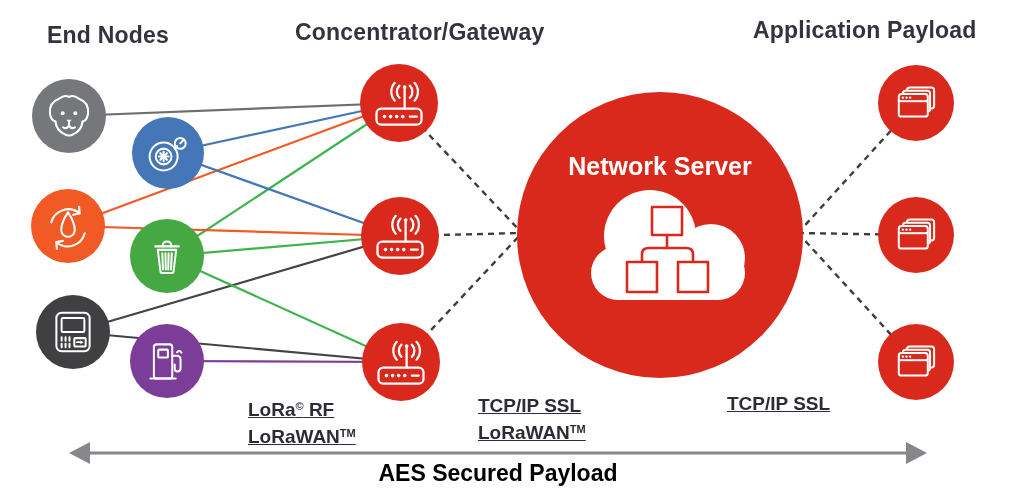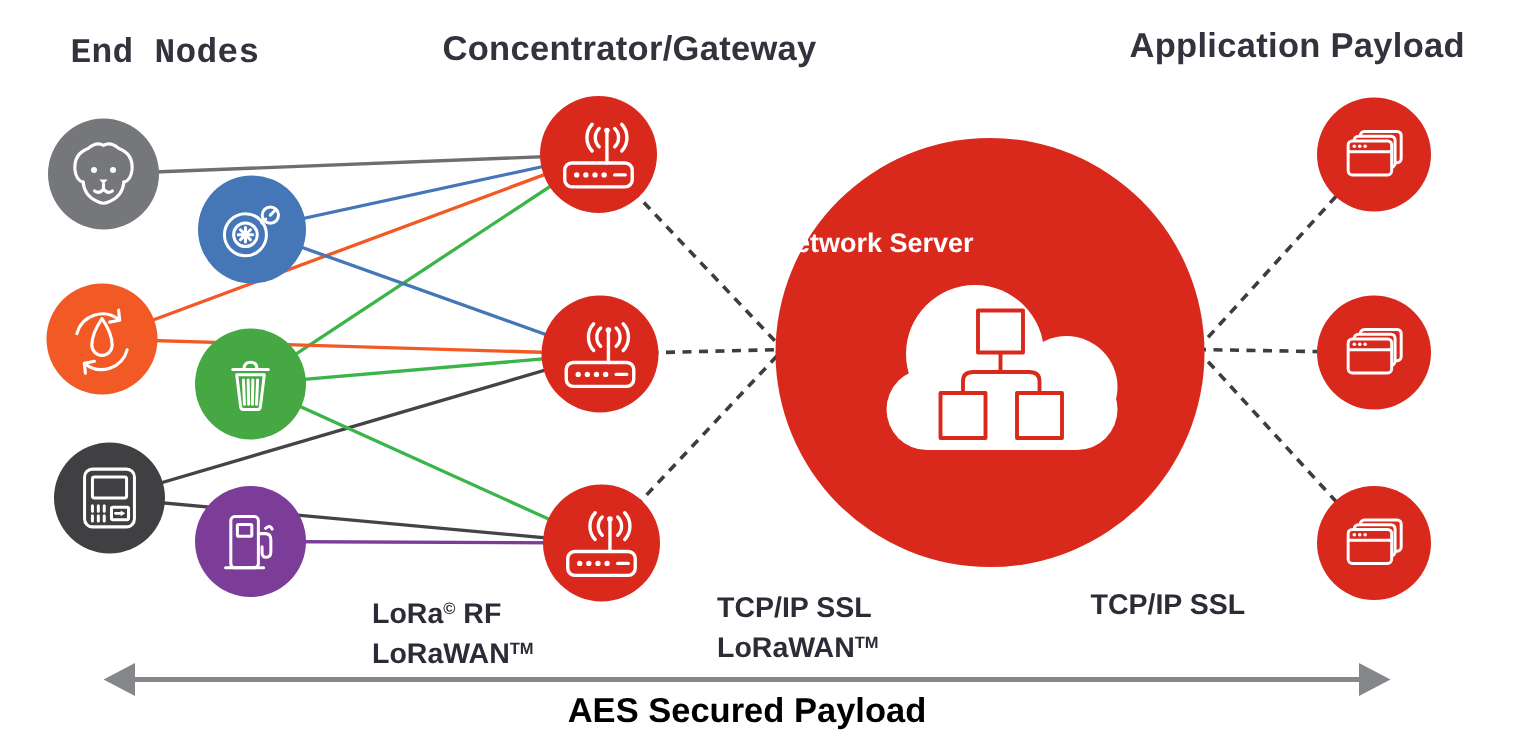--- a/index.html
+++ b/index.html
@@ -22,27 +22,27 @@
   .n-red    { background:#d9291c; }
   .title {
     position:absolute; color:#33333e; font-size:23px; font-weight:600;
     letter-spacing:0.2px; z-index:3; white-space:nowrap;
   }
   .ns-circle {
     position:absolute; left:517px; top:92px; width:286px; height:286px;
     background:#d9291c; border-radius:50%; z-index:1;
   }
   .ns-label {
-    position:absolute; left:517px; top:152px; width:286px; text-align:left;
-    color:#ffffff; font-size:18px; font-weight:600; z-index:3; white-space:nowrap;
+    position:absolute; left:517px; top:152px; width:286px; text-align:center;
+    color:#ffffff; font-size:25px; font-weight:600; z-index:3; white-space:nowrap;
   }
   .ns-cloud { position:absolute; left:583px; top:188px; z-index:2; }
   .proto-label {
     position:absolute; color:#2c2c37; font-size:19px; font-weight:700;
-    line-height:23.5px; z-index:3; white-space:nowrap;
+    line-height:23.5px; z-index:3; white-space:nowrap;text-decoration:underline;
   }
   .proto-label .sup { font-size:11px; vertical-align:6px; }
   .aes-label {
     position:absolute; left:248px; top:460px; width:500px; text-align:center;
     color:#000000; font-size:23px; font-weight:700; z-index:3; white-space:nowrap;
   }
   svg.icon { display:block; }
 </style>
 </head>
 <body>
@@ -68,21 +68,21 @@
       <line x1="168" y1="153" x2="399" y2="103" stroke="#4576b8" stroke-width="2.2"></line>
       <line x1="69" y1="116" x2="399" y2="103" stroke="#6d6e71" stroke-width="2.2"></line>
 
     <g>
       <line x1="86" y1="453" x2="910" y2="453" stroke="#85878a" stroke-width="3.2"></line>
       <polygon points="69,453 90,442 90,464" fill="#85878a"></polygon>
       <polygon points="927,453 906,442 906,464" fill="#85878a"></polygon>
     </g>
   </svg>
 
-  <div class="title" style="left:47px; top:22px;font-family:Liberation Mono, monospace;">End Nodes</div>
+  <div class="title" style="left:47px; top:22px;">End Nodes</div>
   <div class="title" style="left:259px; top:19px;margin-left:36px;">Concentrator/Gateway</div>
   <div class="title" style="left:753px; top:17px;">Application Payload</div>
 
   <div class="ns-circle"></div>
   <div class="ns-label">Network Server</div>
   <svg class="ns-cloud" width="174" height="112" viewBox="0 0 174 112">
     <g fill="#ffffff">
       <circle cx="67" cy="48" r="46"></circle>
       <circle cx="128" cy="70" r="34"></circle>
       <rect x="8" y="58" width="154" height="54" rx="27"></rect>

